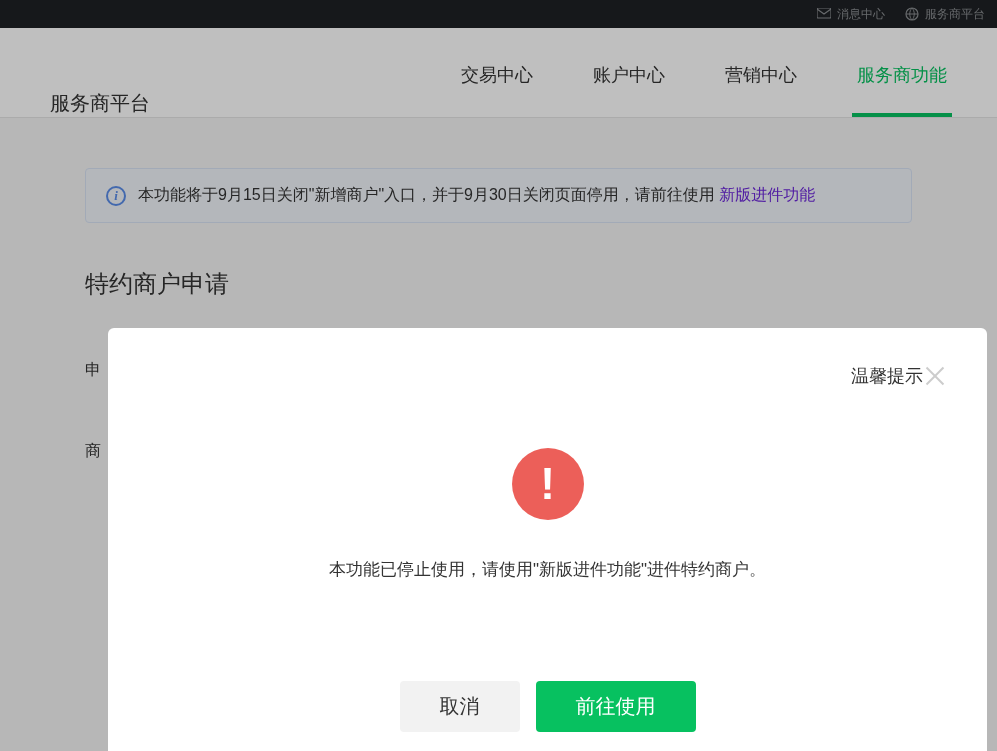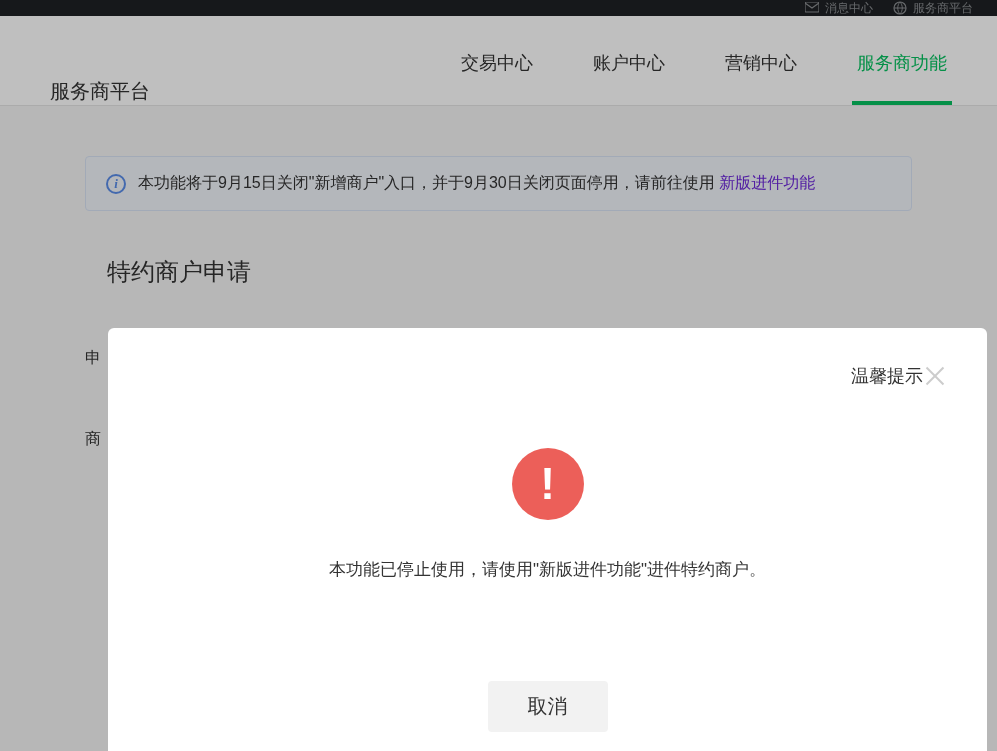--- a/index.html
+++ b/index.html
@@ -10,25 +10,25 @@
     body {
       font-family: -apple-system, BlinkMacSystemFont, "PingFang SC", "Microsoft YaHei", sans-serif;
       background: #f5f5f5;
       width: 997px;
       height: 751px;
       overflow: hidden;
       position: relative;
     }
     .topbar {
       background: #1e2124;
-      height: 16px;
+      height: 28px;
       display: flex;
       justify-content: flex-end;
       align-items: center;
-      padding-right: 24px;
+      padding-right: 12px;
       gap: 20px;
     }
     .topbar-item {
       display: flex;
       align-items: center;
       gap: 6px;
       color: #8a8d91;
       font-size: 12px;
     }
     .topbar-icon {
@@ -108,21 +108,20 @@
     }
     .notice-link {
       color: #6d28d9;
       cursor: pointer;
     }
     .page-title {
       font-size: 24px;
       color: #333;
       margin-top: 45px;
       font-weight: 400;
-      margin-left: 22px;
     }
     .form-area {
       margin-top: 60px;
     }
     .form-row {
       display: flex;
       margin-bottom: 60px;
     }
     .form-label {
       font-size: 16px;
@@ -287,14 +286,15 @@
   <div class="modal-header">
     <div class="modal-title">温馨提示</div>
     <div class="close-btn"></div>
   </div>
   <div class="modal-body">
     <div class="warn-circle">!</div>
     <div class="modal-message">本功能已停止使用，请使用"新版进件功能"进件特约商户。</div>
   </div>
   <div class="modal-footer">
     <button class="btn btn-cancel">取消</button>
+    <button class="btn btn-primary">前往使用</button>
   </div>
 </div>
 
 </body></html>

